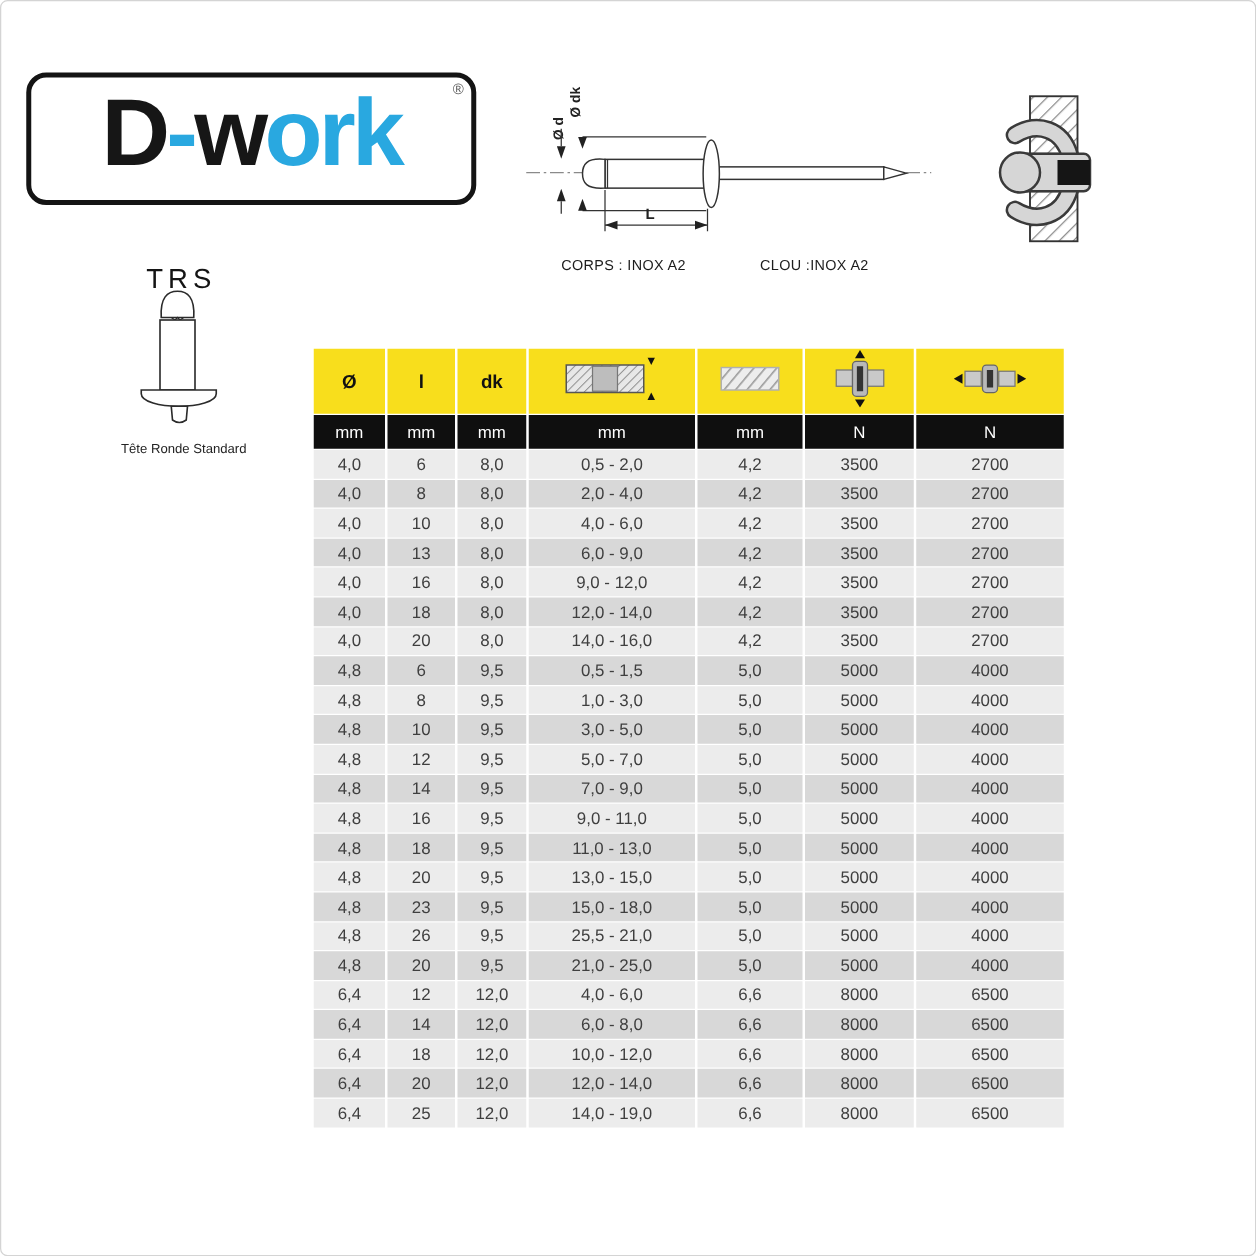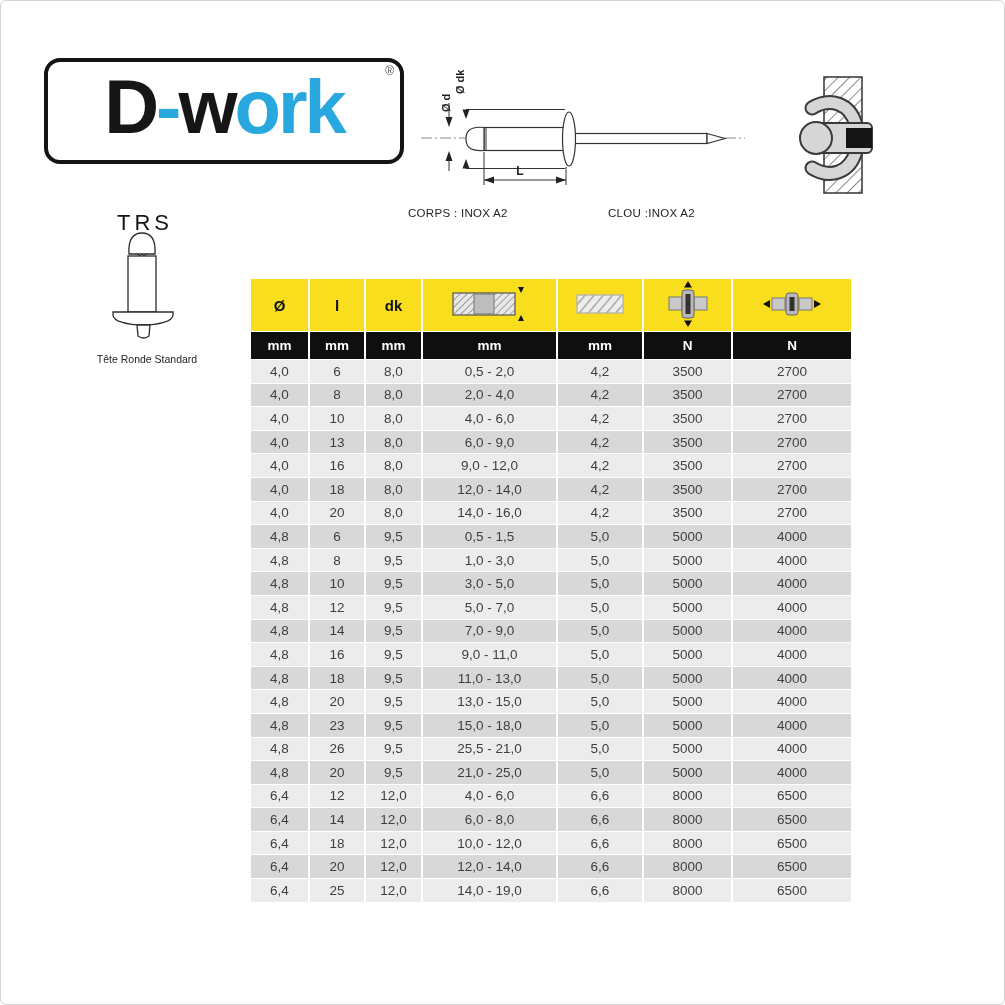--- a/index.html
+++ b/index.html
@@ -3,47 +3,47 @@
 <meta charset="utf-8">
 <style>
   html,body{margin:0;padding:0;background:#fff;}
   .page{
     position:relative;width:1005px;height:1005px;background:#fff;
     border:1px solid #d4d4d4;box-sizing:border-box;border-radius:6px;
     font-family:"Liberation Sans",sans-serif;overflow:hidden;
   }
   
   .logo-box{
-    position:absolute;left:43px;top:57px;width:352px;height:98px;
+    position:absolute;left:20px;top:57px;width:352px;height:98px;
     border:4px solid #141414;border-radius:16px;background:#fff;
     display:flex;align-items:center;justify-content:center;
   }
   .logo-text{font-size:76px;font-weight:bold;letter-spacing:-3px;line-height:1;padding-bottom:8px;white-space:nowrap;}
   .lg-k{color:#161616;} .lg-b{color:var(--brand-blue,#29A8E0);}
   .logo-reg{position:absolute;top:2px;right:6px;font-size:12px;color:#5a5a5a;font-weight:normal;letter-spacing:0;}
   
   .trs-title{position:absolute;left:104px;top:198px;width:80px;text-align:center;
     font-size:22px;letter-spacing:4px;color:#141414;margin-top:11px;}
   .trs-svg{position:absolute;left:95px;top:228px;}
   .trs-caption{position:absolute;left:84px;top:352px;width:124px;text-align:center;
     font-size:10.5px;color:#242424;}
   
   .dim-svg{position:absolute;left:418px;top:52px;}
   .mat-label{position:absolute;top:206px;font-size:11.5px;color:#1d1d1d;letter-spacing:.3px;}
-  .corps-label{left:407px;} .clou-label{left:607px;}
+  .corps-label{left:448px;} .clou-label{left:607px;}
   
   .cross-svg{position:absolute;left:795px;top:50px;}
   
   table.specs{
     position:absolute;left:248px;top:277px;width:604px;
     border-collapse:separate;border-spacing:2px 1px;table-layout:fixed;
   }
   table.specs th,table.specs td{margin:0;padding:0;text-align:center;vertical-align:middle;}
   tr.hdr-yellow th{background:var(--yellow,#F8DE1C);height:52px;font-size:15px;font-weight:bold;color:#111;}
-  tr.hdr-black td{background:var(--black-row,#0F0F0F);height:27px;font-size:13.5px;font-weight:bold;color:#fff;}
+  tr.hdr-black td{background:var(--black-row,#0F0F0F);height:27px;font-size:13.5px;font-weight:normal;color:#fff;}
   tbody.data td{height:22.6px;font-size:13.5px;color:#3f3f3f;}
   tbody.data tr:nth-child(odd) td{background:var(--row-light,#ECECEC);}
   tbody.data tr:nth-child(even) td{background:var(--row-dark,#D8D8D8);}
 </style>
 </head>
 <body>
 
 <div class="page">
 
   <div class="logo-box">

